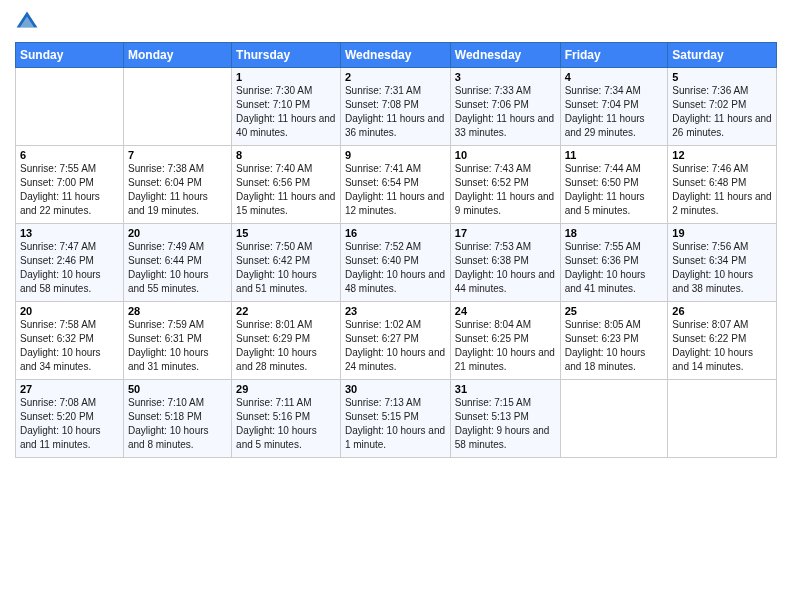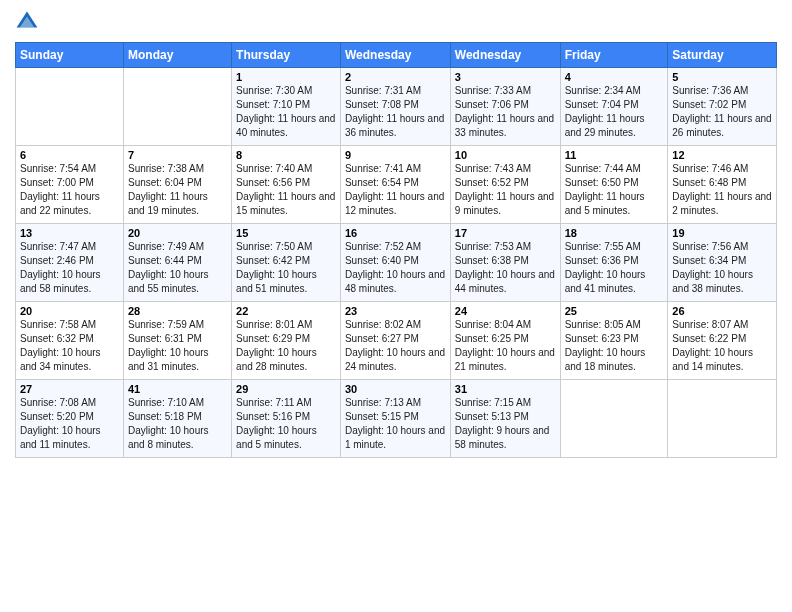--- a/index.html
+++ b/index.html
@@ -141,35 +141,35 @@
 Daylight: 11 hours and 36 minutes.</div>
           </td>
           <td>
             <span class="day-num">3</span>
             <div class="day-info">Sunrise: 7:33 AM
 Sunset: 7:06 PM
 Daylight: 11 hours and 33 minutes.</div>
           </td>
           <td>
             <span class="day-num">4</span>
-            <div class="day-info">Sunrise: 2:34 AM
+            <div class="day-info">Sunrise: 7:34 AM
 Sunset: 7:04 PM
 Daylight: 11 hours and 29 minutes.</div>
           </td>
           <td>
             <span class="day-num">5</span>
             <div class="day-info">Sunrise: 7:36 AM
 Sunset: 7:02 PM
 Daylight: 11 hours and 26 minutes.</div>
           </td>
         </tr>
         <tr>
           <td>
             <span class="day-num">6</span>
-            <div class="day-info">Sunrise: 7:54 AM
+            <div class="day-info">Sunrise: 7:55 AM
 Sunset: 7:00 PM
 Daylight: 11 hours and 22 minutes.</div>
           </td>
           <td>
             <span class="day-num">7</span>
             <div class="day-info">Sunrise: 7:38 AM
 Sunset: 6:04 PM
 Daylight: 11 hours and 19 minutes.</div>
           </td>
           <td>
@@ -261,21 +261,21 @@
 Daylight: 10 hours and 31 minutes.</div>
           </td>
           <td>
             <span class="day-num">22</span>
             <div class="day-info">Sunrise: 8:01 AM
 Sunset: 6:29 PM
 Daylight: 10 hours and 28 minutes.</div>
           </td>
           <td>
             <span class="day-num">23</span>
-            <div class="day-info">Sunrise: 8:02 AM
+            <div class="day-info">Sunrise: 1:02 AM
 Sunset: 6:27 PM
 Daylight: 10 hours and 24 minutes.</div>
           </td>
           <td>
             <span class="day-num">24</span>
             <div class="day-info">Sunrise: 8:04 AM
 Sunset: 6:25 PM
 Daylight: 10 hours and 21 minutes.</div>
           </td>
           <td>
@@ -292,21 +292,21 @@
           </td>
         </tr>
         <tr>
           <td>
             <span class="day-num">27</span>
             <div class="day-info">Sunrise: 7:08 AM
 Sunset: 5:20 PM
 Daylight: 10 hours and 11 minutes.</div>
           </td>
           <td>
-            <span class="day-num">41</span>
+            <span class="day-num">50</span>
             <div class="day-info">Sunrise: 7:10 AM
 Sunset: 5:18 PM
 Daylight: 10 hours and 8 minutes.</div>
           </td>
           <td>
             <span class="day-num">29</span>
             <div class="day-info">Sunrise: 7:11 AM
 Sunset: 5:16 PM
 Daylight: 10 hours and 5 minutes.</div>
           </td>

